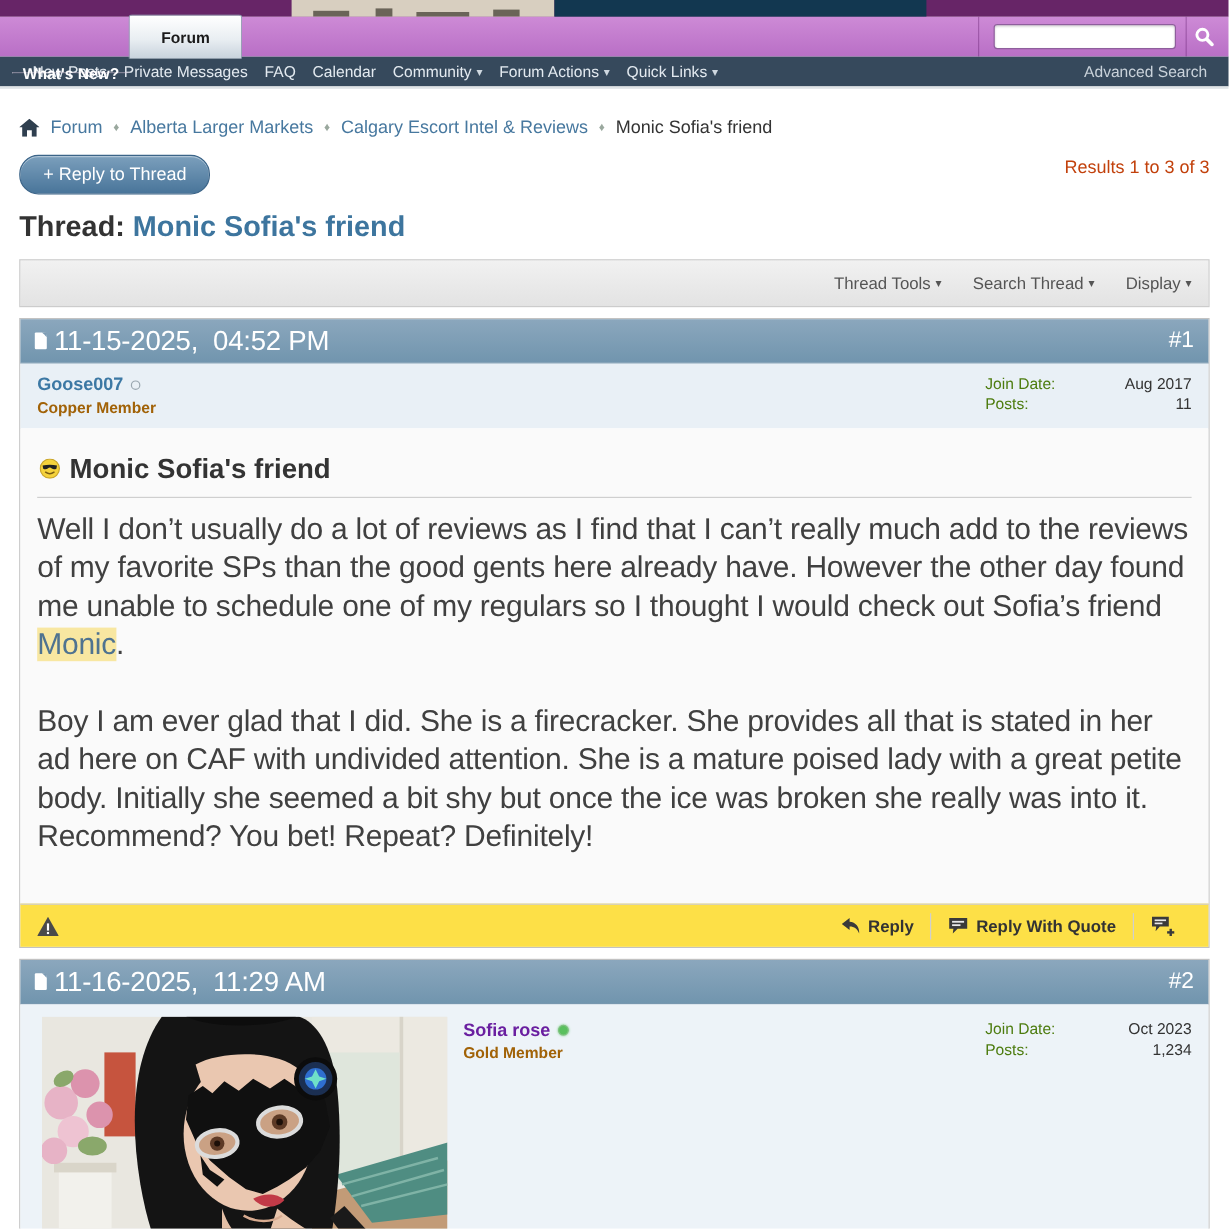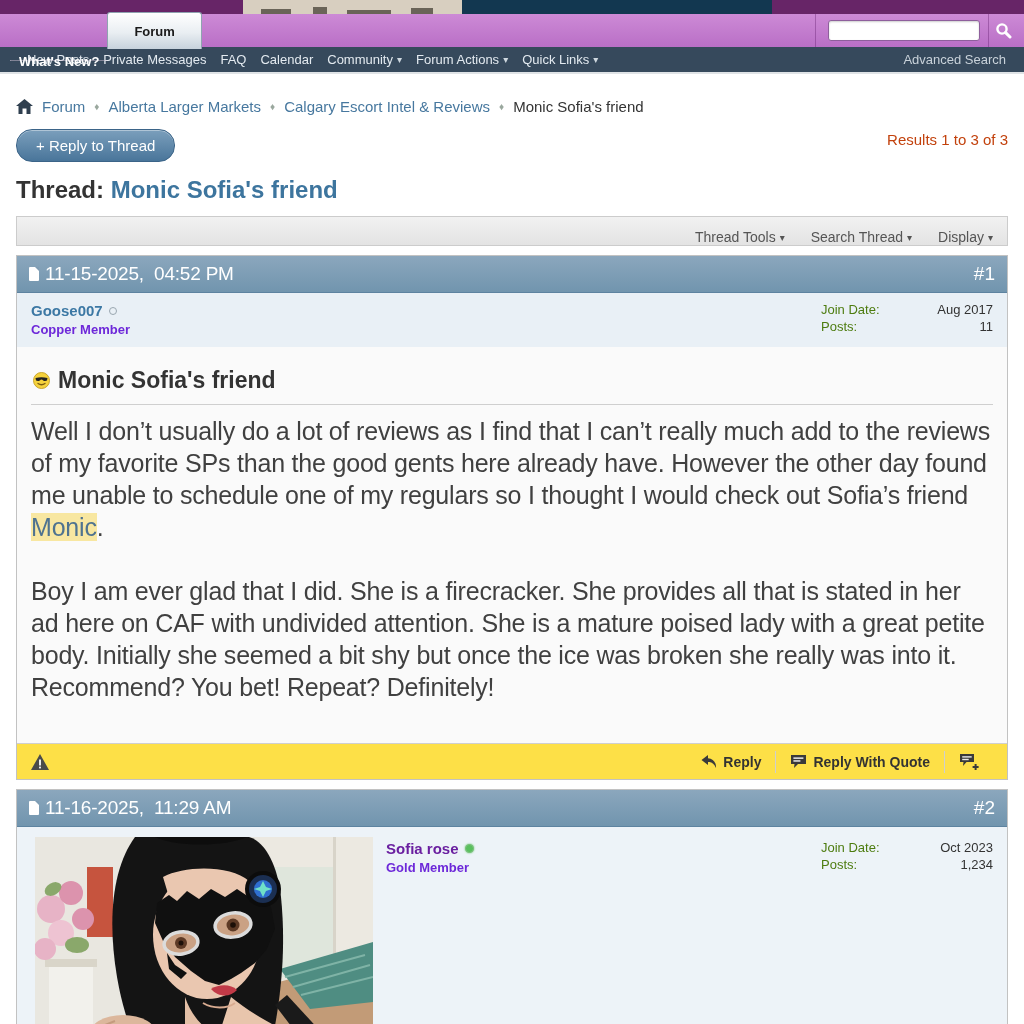--- a/index.html
+++ b/index.html
@@ -40,39 +40,39 @@
   .crumb-sep { color:#9aa89e; font-size:10px; }
   .crumb-current { color:#333; }
 
   .action-row { display:flex; align-items:flex-start; margin-top:14px; }
   .reply-btn { display:inline-block; background:linear-gradient(#7b9fbc,#49759a); border:1px solid #3b6488; border-radius:16px; color:#fff; font-size:15px; padding:7px 19px; cursor:pointer; box-shadow:inset 0 1px 0 rgba(255,255,255,0.4); }
   .results { margin-left:auto; font-size:15px; color:#c2410c; padding-top:2px; }
 
   .thread-title { margin-top:14px; font-size:24px; font-weight:bold; color:#333; }
   .thread-title .link-part { color:#3d759e; cursor:pointer; }
 
-  .tools-bar { margin-top:12px; height:30px; background:linear-gradient(#f1f1f1,#e3e3e3); border:1px solid #cccccc; display:flex; align-items:flex-end; justify-content:flex-end; gap:26px; padding:0 14px; }
+  .tools-bar { margin-top:12px; height:40px; background:linear-gradient(#f1f1f1,#e3e3e3); border:1px solid #cccccc; display:flex; align-items:center; justify-content:flex-end; gap:26px; padding:0 14px; }
   .tool-item { font-size:14px; color:#555; cursor:pointer; display:flex; align-items:center; gap:4px; }
   .tool-item .arr { font-size:10px; color:#555; }
 
   
   .post { margin-top:9px; border:1px solid #c2c2c2; }
   .post-head { height:37px; background:linear-gradient(#8ba7bd,#7195ae); border-bottom:1px solid #5d83a0; display:flex; align-items:center; padding:0 12px; color:#fff; }
   .doc-icon { width:10px; height:14px; background:#fff; border-radius:1px; margin-right:6px; position:relative; }
   .doc-icon:after { content:""; position:absolute; right:0; top:0; border:2px solid #7e9cb4; border-left-color:#fff; border-bottom-color:#fff; }
-  .post-date { font-size:19px; white-space:pre-wrap; letter-spacing:-0.2px;text-align:right; }
+  .post-date { font-size:23px; white-space:pre-wrap; letter-spacing:-0.2px;text-align:right; }
   .post-num { margin-left:auto; font-size:19px; color:#fff; text-decoration:none; cursor:pointer; }
 
   .user-strip { background:#e9f0f6; padding:9px 14px 10px 14px; display:flex; }
   .uname-row { display:flex; align-items:center; gap:6px; }
   .uname { font-size:15px; font-weight:bold; color:#3c78a4; text-decoration:none; cursor:pointer; }
   .uname.purple { color:#6a1fa0; }
   .dot-off { width:8px; height:8px; border:1.5px solid #9aa7b0; border-radius:50%; background:transparent; }
   .dot-on { width:9px; height:9px; border:1px solid #7fc07f; border-radius:50%; background:#59c05e; box-shadow:0 0 2px #59c05e; }
-  .usertitle { font-size:13px; font-weight:bold; color:#6d28d9; margin-top:3px; }
+  .usertitle { font-size:13px; font-weight:bold; color:#a16207; margin-top:3px; }
   .stats { margin-left:auto; display:grid; grid-template-columns:auto auto; column-gap:46px; row-gap:2px; font-size:13px; align-content:start; min-width:172px; }
   .stats .lbl { color:#4d7c0f; }
   .stats .val { color:#333; text-align:right; }
 
   .post-body { background:#fafafa; padding:12px 14px 40px 14px; }
   .body-title { display:flex; align-items:center; gap:8px; font-size:23px; font-weight:bold; color:#333; padding:8px 0 2px 2px; }
   .body-hr { border:none; border-top:1px solid #cfcfcf; margin:8px 0 10px 0; }
   .body-text { font-size:25px; color:#404040; line-height:32px; letter-spacing:-0.2px; }
   .body-text .para + .para { margin-top:32px; }
   .hl { background:#f8e7a1; color:#4f7390; }

